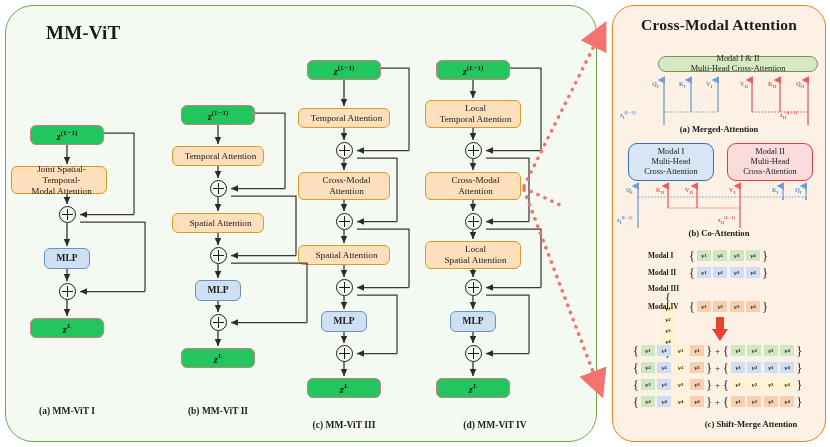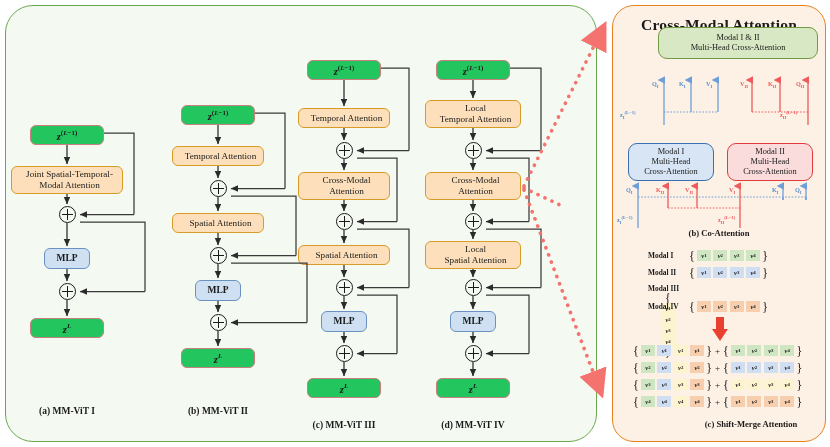--- a/index.html
+++ b/index.html
@@ -67,25 +67,26 @@
   .c-g{background:#cfe6c2;} .c-b{background:#cfdef2;}
   .c-y{background:#fdf3cf;} .c-o{background:#f7cfae;}
   .plussign{font-size:9px;padding:0 2px;}
 </style>
 </head>
 <body>
 
 <div class="root">
 
   <div class="panel-left"></div>
+  <div class="panel-title" id="mmvit-title">MM-ViT</div>
 
   <div class="node n-z" style="left:30px;top:125px;width:74px;height:20px;">
     <span class="zlbl"><i>z</i><span class="sup">(<i>L</i>−1)</span></span>
   </div>
-  <div class="node n-attn" style="left:11px;top:166px;width:112px;height:28px;">
+  <div class="node n-attn" style="left:11px;top:166px;width:96px;height:28px;">
     <span>Joint Spatial-Temporal-<br>Modal Attention</span>
   </div>
   <div class="plus" style="left:58.5px;top:206px;"></div>
   <div class="node n-mlp" style="left:44px;top:248px;width:46px;height:21px;">
     <span class="zlbl" style="font-size:9.5px;">MLP</span>
   </div>
   <div class="plus" style="left:58.5px;top:283px;"></div>
   <div class="node n-z" style="left:30px;top:318px;width:74px;height:20px;">
     <span class="zlbl"><i>z</i><span class="sup"><i>L</i></span></span>
   </div>
@@ -150,21 +151,21 @@
     <span>Local<br>Spatial Attention</span>
   </div>
   <div class="plus" style="left:464.5px;top:279px;"></div>
   <div class="node n-mlp" style="left:450px;top:311px;width:46px;height:21px;">
     <span class="zlbl" style="font-size:9.5px;">MLP</span>
   </div>
   <div class="plus" style="left:464.5px;top:345px;"></div>
   <div class="node n-z" style="left:436px;top:378px;width:74px;height:20px;">
     <span class="zlbl"><i>z</i><span class="sup"><i>L</i></span></span>
   </div>
-  <div class="caption" style="left:398px;top:420px;">(d) MM-ViT IV</div>
+  <div class="caption" style="left:420px;top:420px;">(d) MM-ViT IV</div>
 
   <svg class="wires">
     <defs>
       <marker id="ah" markerWidth="7" markerHeight="7" refX="5.6" refY="2.6" orient="auto">
         <path d="M0,0 L5.8,2.6 L0,5.2 z" fill="#2b2b2b"></path>
       </marker>
       <marker id="ahr" markerWidth="10" markerHeight="10" refX="4" refY="4" orient="auto">
         <path d="M0,0 L8,4 L0,8 z" fill="#f4736e"></path>
       </marker>
     </defs>
@@ -252,21 +253,21 @@
     <g stroke="#f4736e" stroke-width="3.6" fill="none" stroke-linecap="round" stroke-dasharray="0.2,7.5">
       <path d="M524,186 L600,34" marker-end="url(#ahr)"></path>
       <path d="M524,188 L560,205"></path>
       <path d="M524,190 L598,385" marker-end="url(#ahr)"></path>
     </g>
   </svg>
 
   <div class="panel-right"></div>
   <div class="panel-title" id="cma-title" style="left:612px;width:214px;">Cross-Modal Attention</div>
 
-  <div class="mh-box mh-green" style="left:658px;top:27px;width:160px;height:32px;">
+  <div class="mh-box mh-green" style="left:658px;top:56px;width:160px;height:16px;">
     <span>Modal I &amp; II</span>
     <span>Multi-Head Cross-Attention</span>
   </div>
   <svg class="wires">
     <defs>
       <marker id="bup" markerWidth="6" markerHeight="6" refX="3" refY="5" orient="auto">
         <path d="M0,6 L3,0 L6,6 z" fill="#6f9fd8"></path>
       </marker>
       <marker id="rup" markerWidth="6" markerHeight="6" refX="3" refY="5" orient="auto">
         <path d="M0,6 L3,0 L6,6 z" fill="#ef5a5a"></path>
@@ -288,20 +289,21 @@
     <path d="M752,112 L808,112" stroke="#ef5a5a" stroke-width="1.1" fill="none" stroke-dasharray="1.6,1.6"></path>
   </svg>
   <div class="qkv blue-t" style="left:652px;top:80px;">Q<span class="s">I</span></div>
   <div class="qkv blue-t" style="left:679px;top:80px;">K<span class="s">I</span></div>
   <div class="qkv blue-t" style="left:706px;top:80px;">V<span class="s">I</span></div>
   <div class="qkv red-t" style="left:740px;top:80px;">V<span class="s">II</span></div>
   <div class="qkv red-t" style="left:768px;top:80px;">K<span class="s">II</span></div>
   <div class="qkv red-t" style="left:796px;top:80px;">Q<span class="s">II</span></div>
   <div class="qkv blue-t" style="left:620px;top:110px;">z<span class="s">I</span><span class="p">(L−1)</span></div>
   <div class="qkv red-t" style="left:780px;top:110px;">z<span class="s">II</span><span class="p">(L−1)</span></div>
+  <div class="sub-caption" style="left:612px;top:124px;">(a) Merged-Attention</div>
 
   <div class="mh-box mh-blue" style="left:628px;top:143px;width:86px;height:38px;">
     <span>Modal I</span>
     <span>Multi-Head</span>
     <span>Cross-Attention</span>
   </div>
   <div class="mh-box mh-red" style="left:727px;top:143px;width:86px;height:38px;">
     <span>Modal II</span>
     <span>Multi-Head</span>
     <span>Cross-Attention</span>

